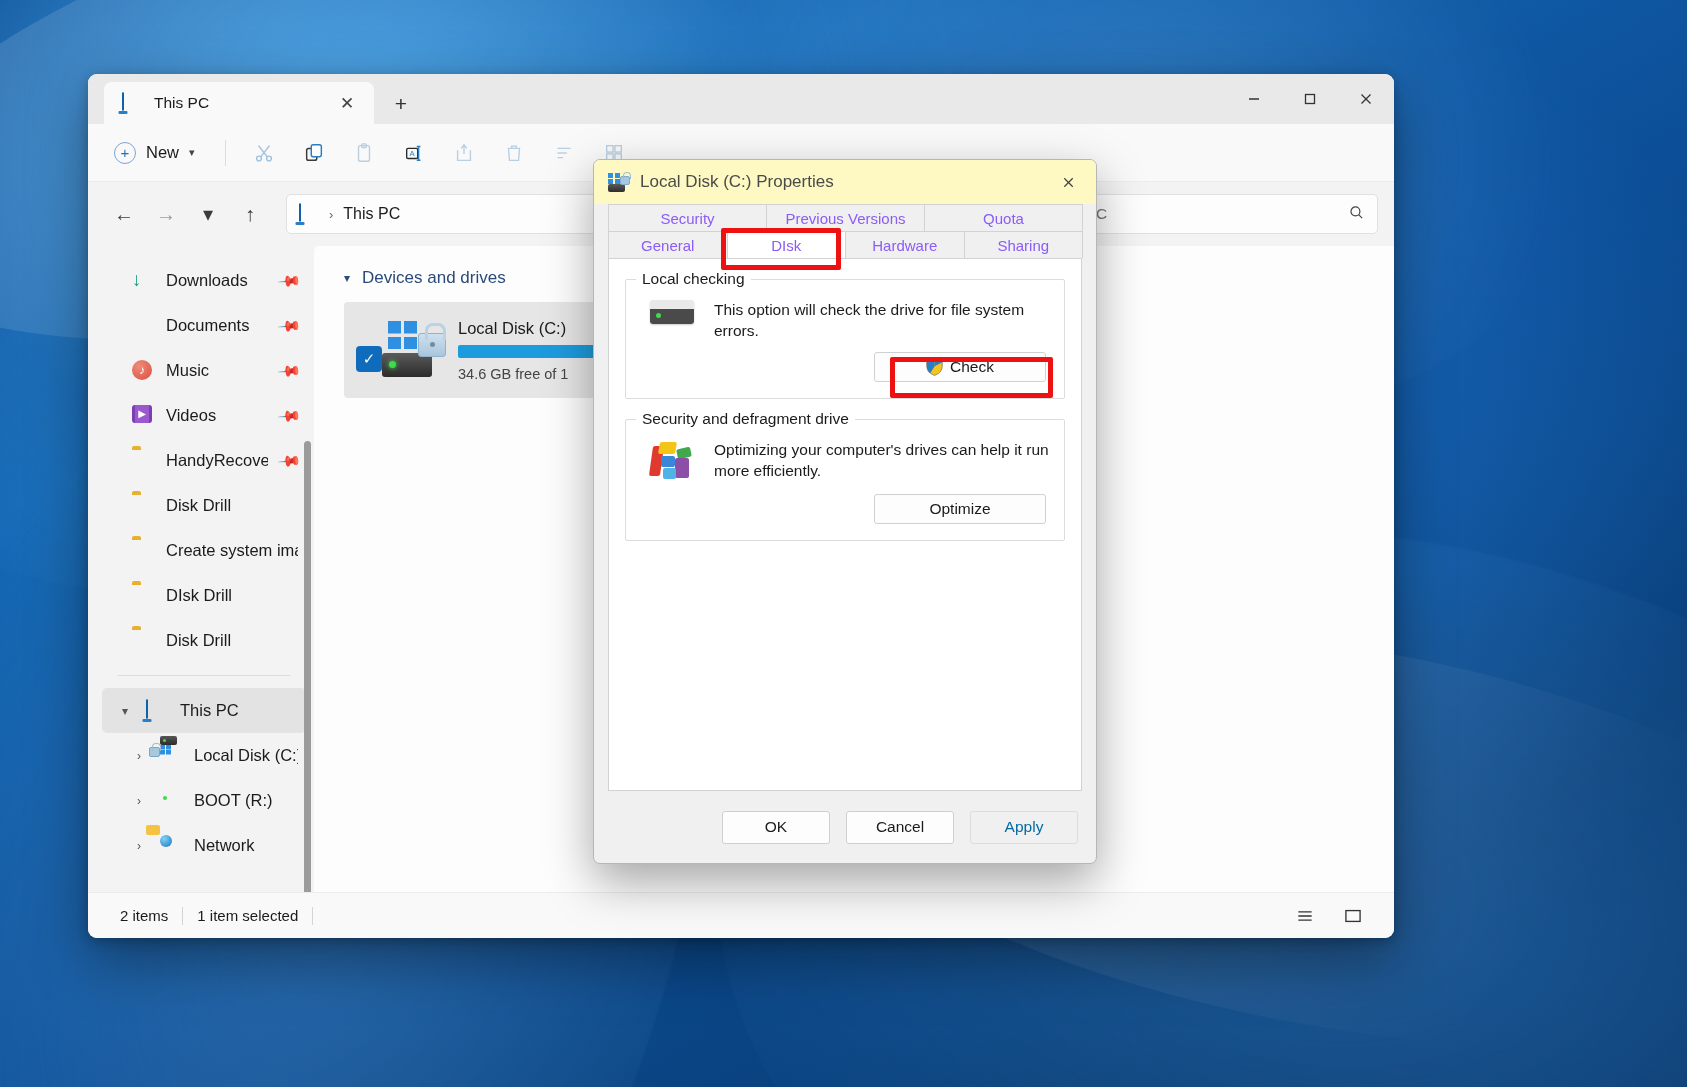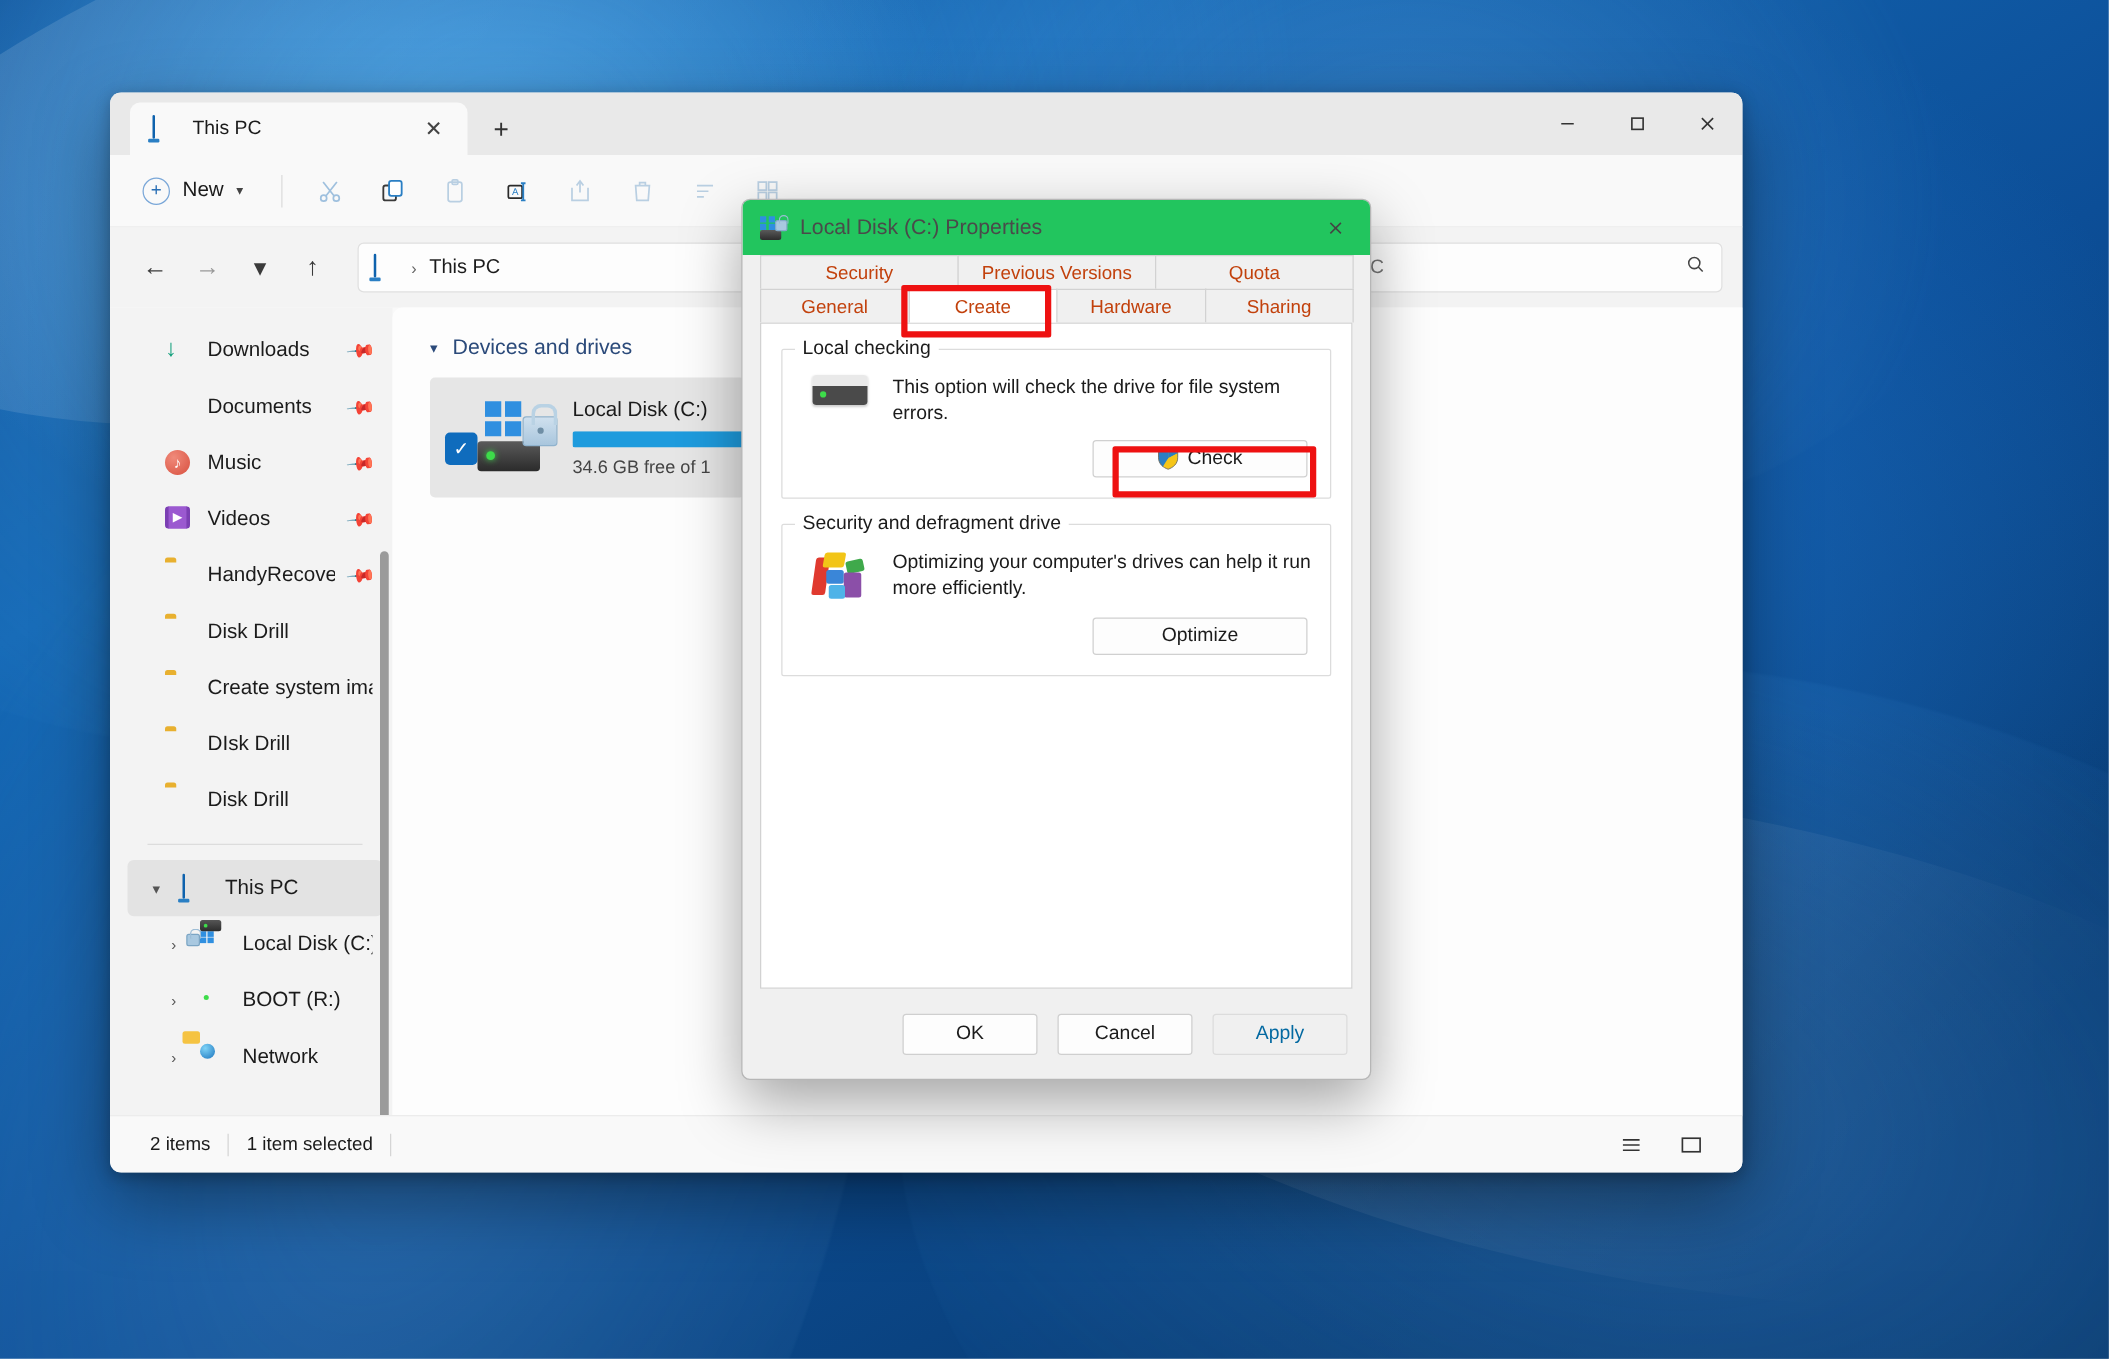--- a/index.html
+++ b/index.html
@@ -375,21 +375,21 @@
     border: 1px solid #b6b6b6;
     border-radius: 7px;
     box-shadow: 0 18px 48px rgba(0,0,0,.35);
     display: flex; flex-direction: column;
     font-size: 15px; color: #1b1b1b;
     overflow: hidden;
   }
   .dlg-title {
     height: 44px; display: flex; align-items: center;
     padding: 0 6px 0 14px; gap: 10px;
-    background: #22c55e;
+    background: #fef9c3;
     flex: 0 0 auto;
   }
   .dlg-title-ic { width: 22px; height: 19px; position: relative; }
   .dlg-title-ic .ws {
     position: absolute; left: 0; top: 0; width: 12px; height: 11px;
     background:
       linear-gradient(#2f8fe0,#2f8fe0) 0 0/5px 5px no-repeat,
       linear-gradient(#2f8fe0,#2f8fe0) 6.5px 0/5px 5px no-repeat,
       linear-gradient(#2f8fe0,#2f8fe0) 0 6px/5px 5px no-repeat,
       linear-gradient(#2f8fe0,#2f8fe0) 6.5px 6px/5px 5px no-repeat;
@@ -414,21 +414,21 @@
   }
 
   
   .tabsarea { padding: 0 14px; position: relative; flex: 0 0 auto; }
   .tabrow { display: flex; }
   .ptab {
     flex: 1 1 0; height: 27px;
     border: 1px solid #d2d2d2; border-bottom: none;
     background: #f0f0f0;
     display: flex; align-items: center; justify-content: center;
-    font-size: 15px; color: #c2410c;
+    font-size: 15px; color: #8b5cf6;
     margin-right: -1px;
   }
   .tabrow.row1 .ptab { background: #f0f0f0; }
   .ptab.active {
     background: #fff;
     border-color: #d2d2d2;
     position: relative; z-index: 3;
   }
   .tabpanel {
     margin: 0 14px; padding: 20px 16px 0 16px;
@@ -794,21 +794,21 @@
   </div>
 
   <div class="tabsarea">
     <div class="tabrow row1">
       <div class="ptab">Security</div>
       <div class="ptab">Previous Versions</div>
       <div class="ptab">Quota</div>
     </div>
     <div class="tabrow row2">
       <div class="ptab">General</div>
-      <div class="ptab active">Create</div>
+      <div class="ptab active">DIsk</div>
       <div class="ptab">Hardware</div>
       <div class="ptab">Sharing</div>
     </div>
   </div>
 
   <div class="tabpanel">
 
     <div class="grp">
       <div class="grp-label">Local checking</div>
       <div class="grp-row">

